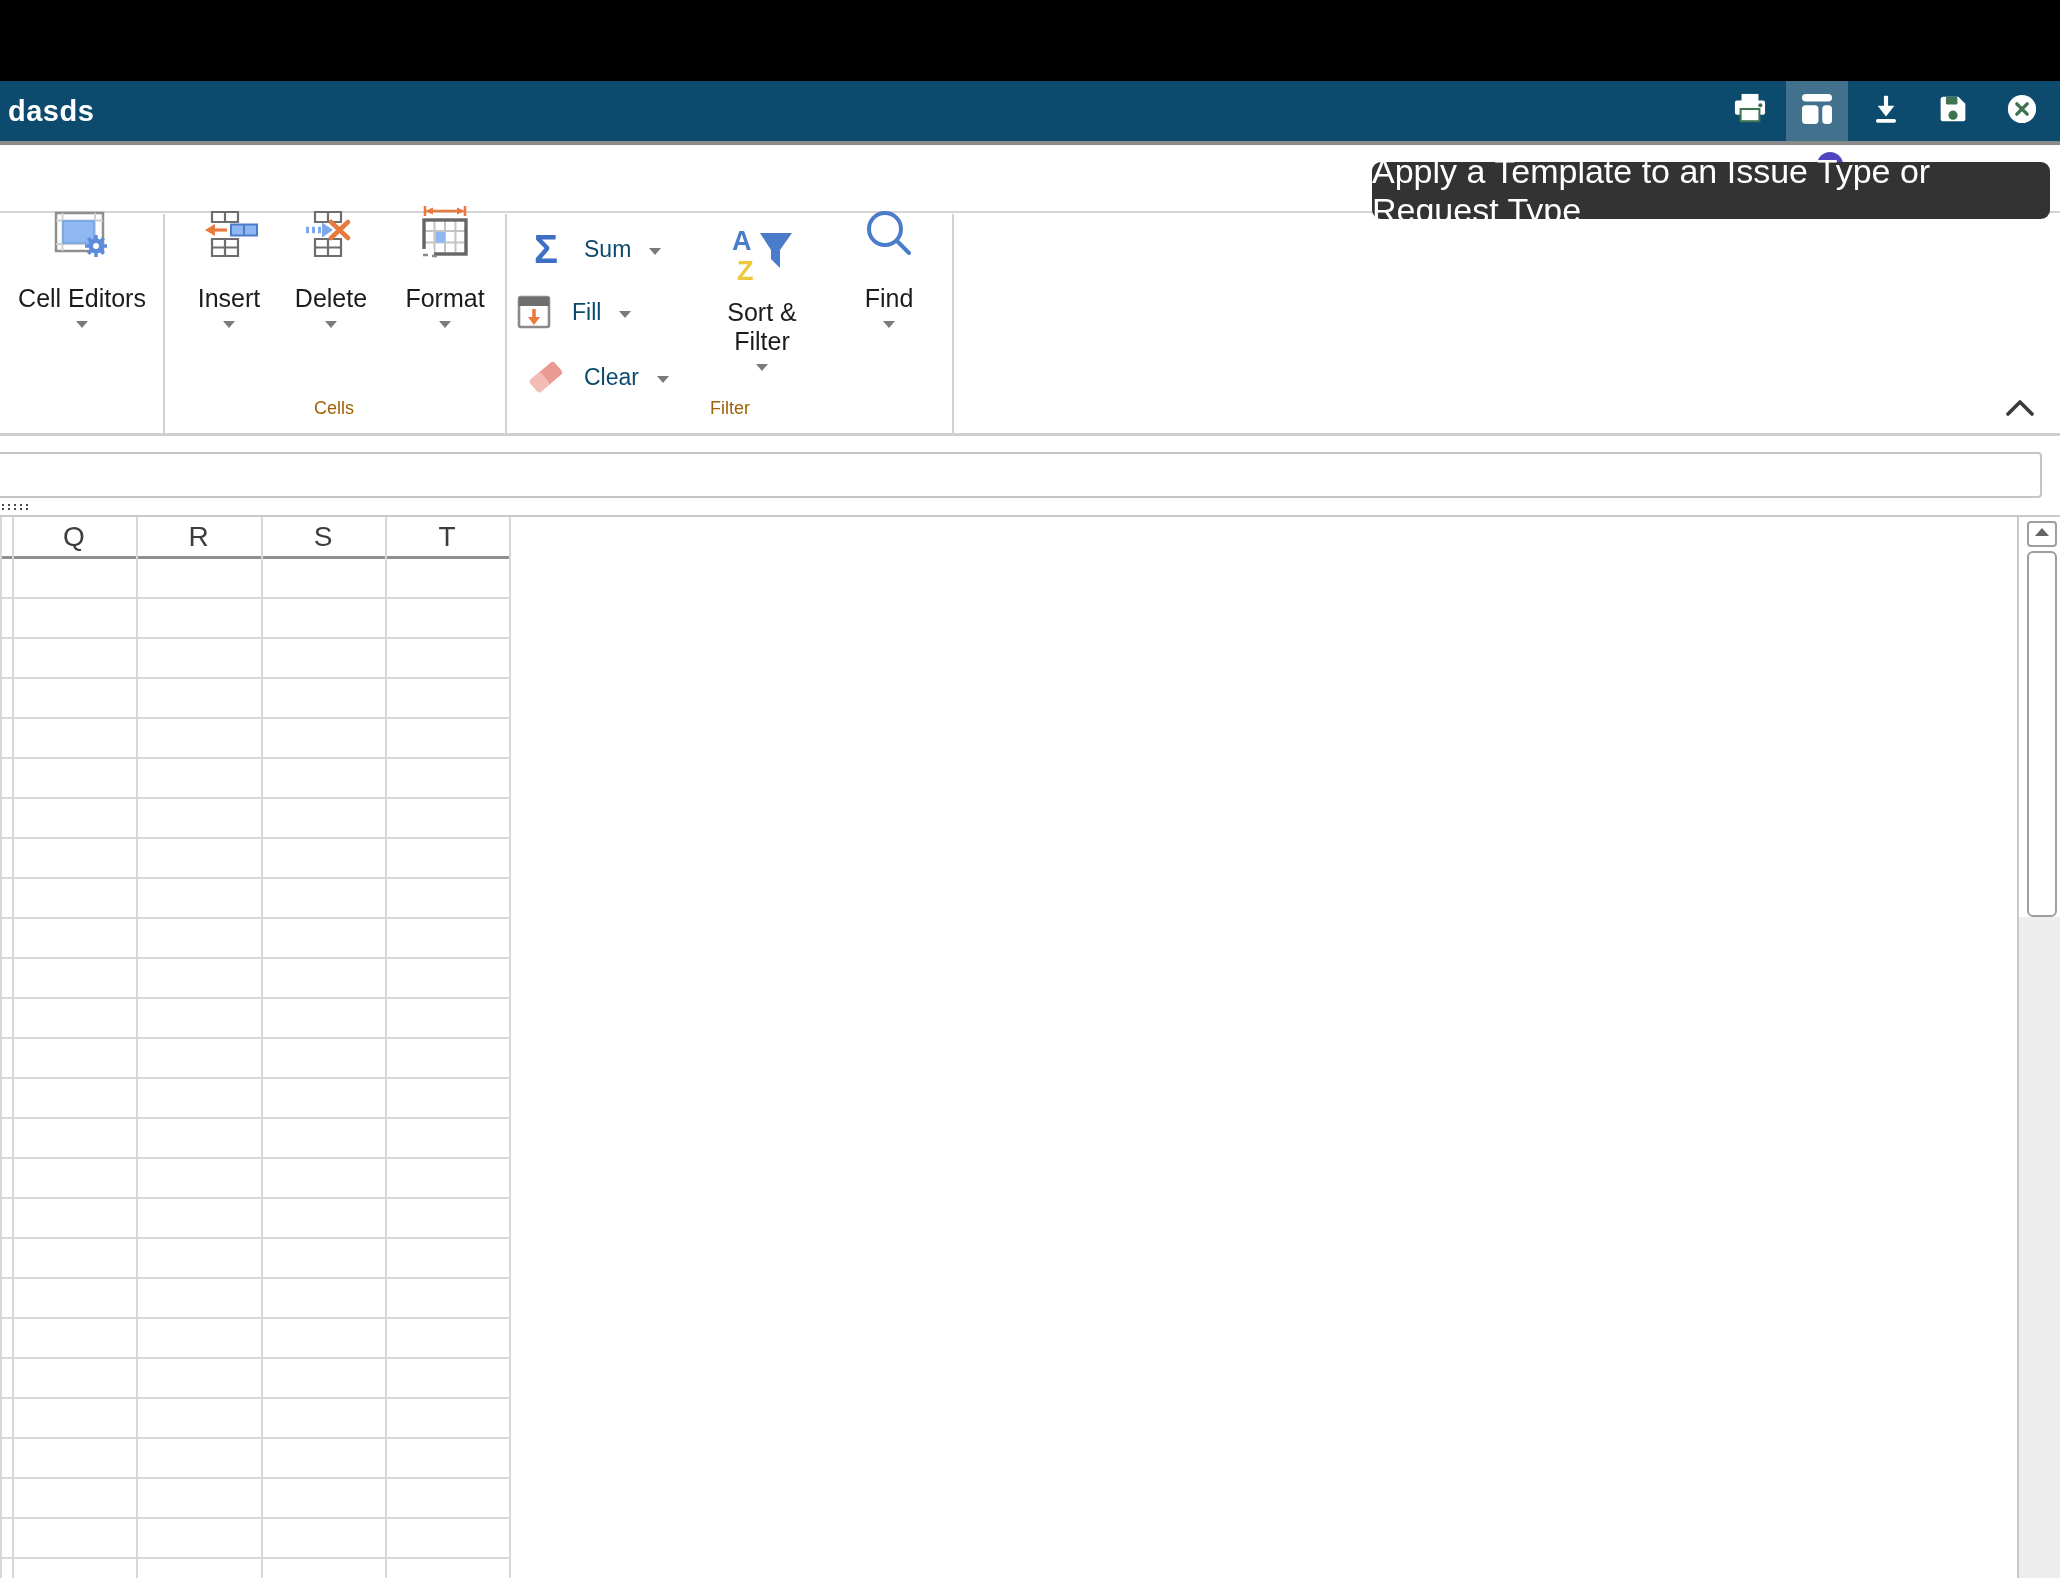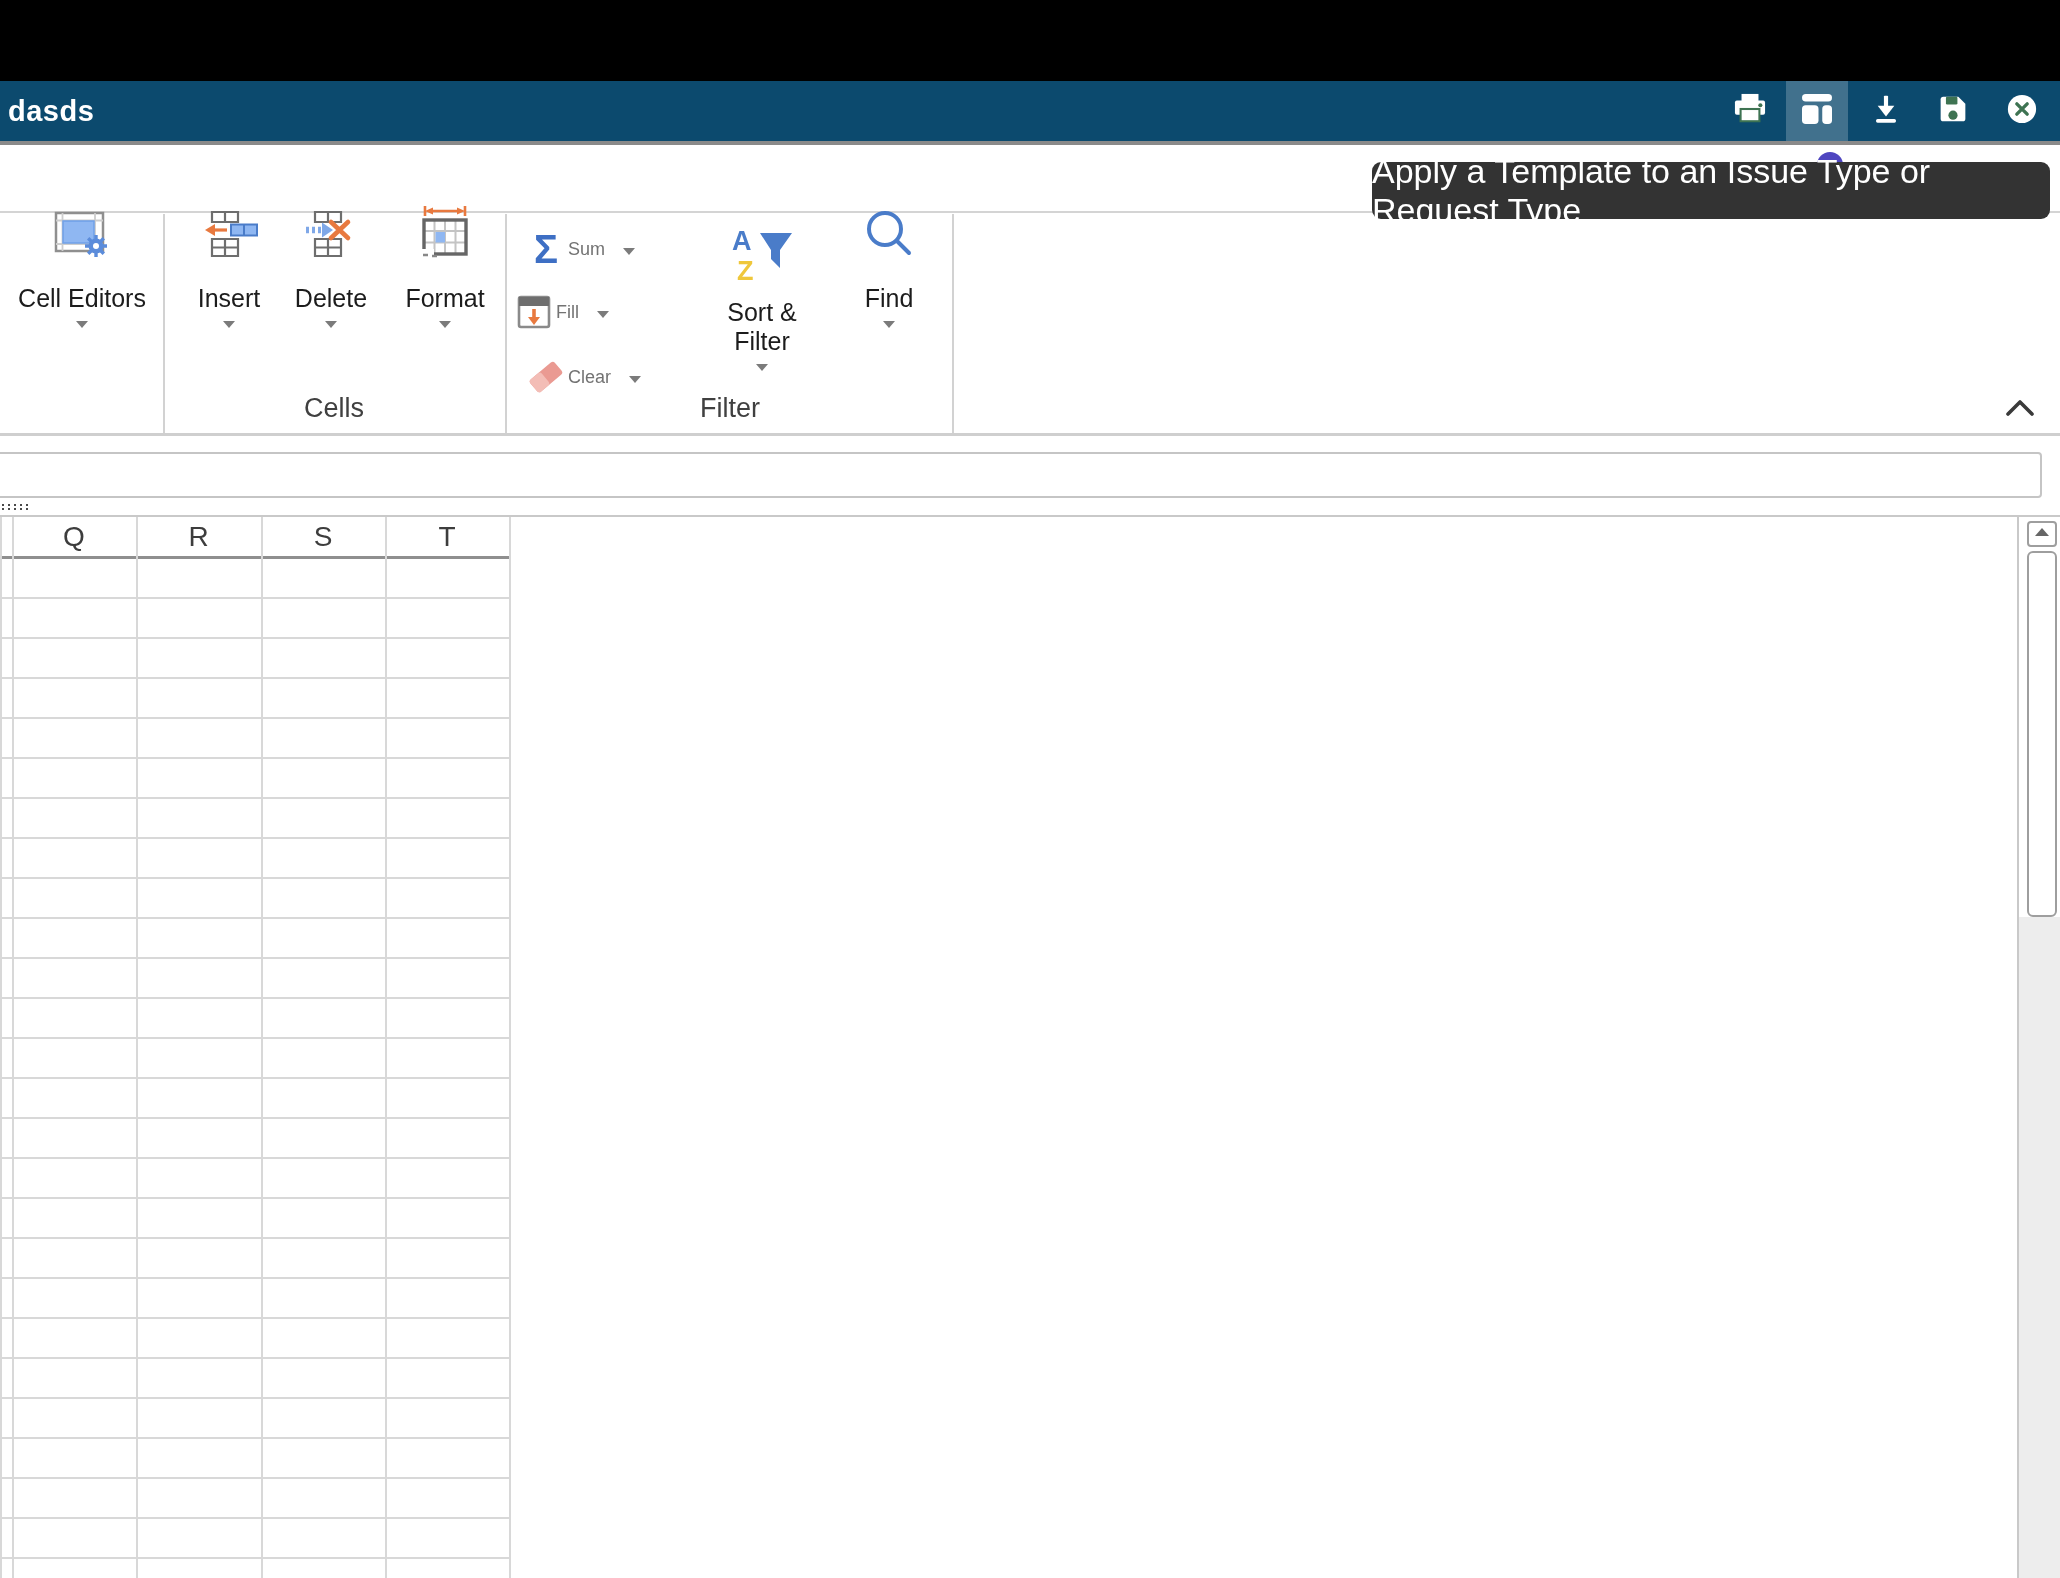--- a/index.html
+++ b/index.html
@@ -27,24 +27,24 @@
   .rib-sep{top:214px;width:2px;height:219px;background:#d2d2d2;}
   .rbtn{top:205px;display:flex;flex-direction:column;align-items:center;cursor:pointer;}
   .rbtn .icon-box{height:58px;display:flex;align-items:center;justify-content:center;}
   .rbtn .rlabel{margin-top:22px;font-size:25px;line-height:26px;color:#1c1c1c;text-align:center;}
   .rbtn .rlabel.two{margin-top:14px;line-height:29px;}
   .caret{width:0;height:0;border-left:6px solid transparent;border-right:6px solid transparent;
          border-top:7px solid #7b7b7b;}
   .rbtn .caret{margin-top:10px;}
   .sbtn{display:flex;align-items:center;height:44px;cursor:pointer;}
   .sbtn .icon-box{width:44px;display:flex;align-items:center;justify-content:center;}
-  .sbtn .rlabel{font-size:18px;color:#737373;}
+  .sbtn .rlabel{margin-left:16px;font-size:23px;color:#0c4a6e;}
   .sbtn .caret{margin-left:18px;margin-top:4px;}
   .sigma{font-size:40px;font-weight:bold;color:#3E6FC4;line-height:40px;}
-  .group-label{top:395px;width:200px;text-align:center;font-size:27px;line-height:26px;color:#404040;}
+  .group-label{top:395px;width:200px;text-align:center;font-size:18px;line-height:26px;color:#a16207;}
   .chevron-btn{left:2002px;top:397px;width:36px;height:26px;cursor:pointer;display:flex;align-items:center;justify-content:center;}
 
   
   .formula-bar{left:-14px;top:452px;width:2056px;height:46px;background:#fff;
                border:2.5px solid #c5c5c5;border-radius:4px;box-sizing:border-box;}
   .formula-bar input{width:100%;height:100%;border:none;outline:none;font-size:26px;
                      font-family:"Liberation Sans",sans-serif;background:transparent;padding:0 20px;box-sizing:border-box;}
   .grip{left:0;top:503px;width:30px;height:8px;
         background-image:radial-gradient(#4a4a4a 1.2px,transparent 1.4px);
         background-size:6px 4px;cursor:grab;}

